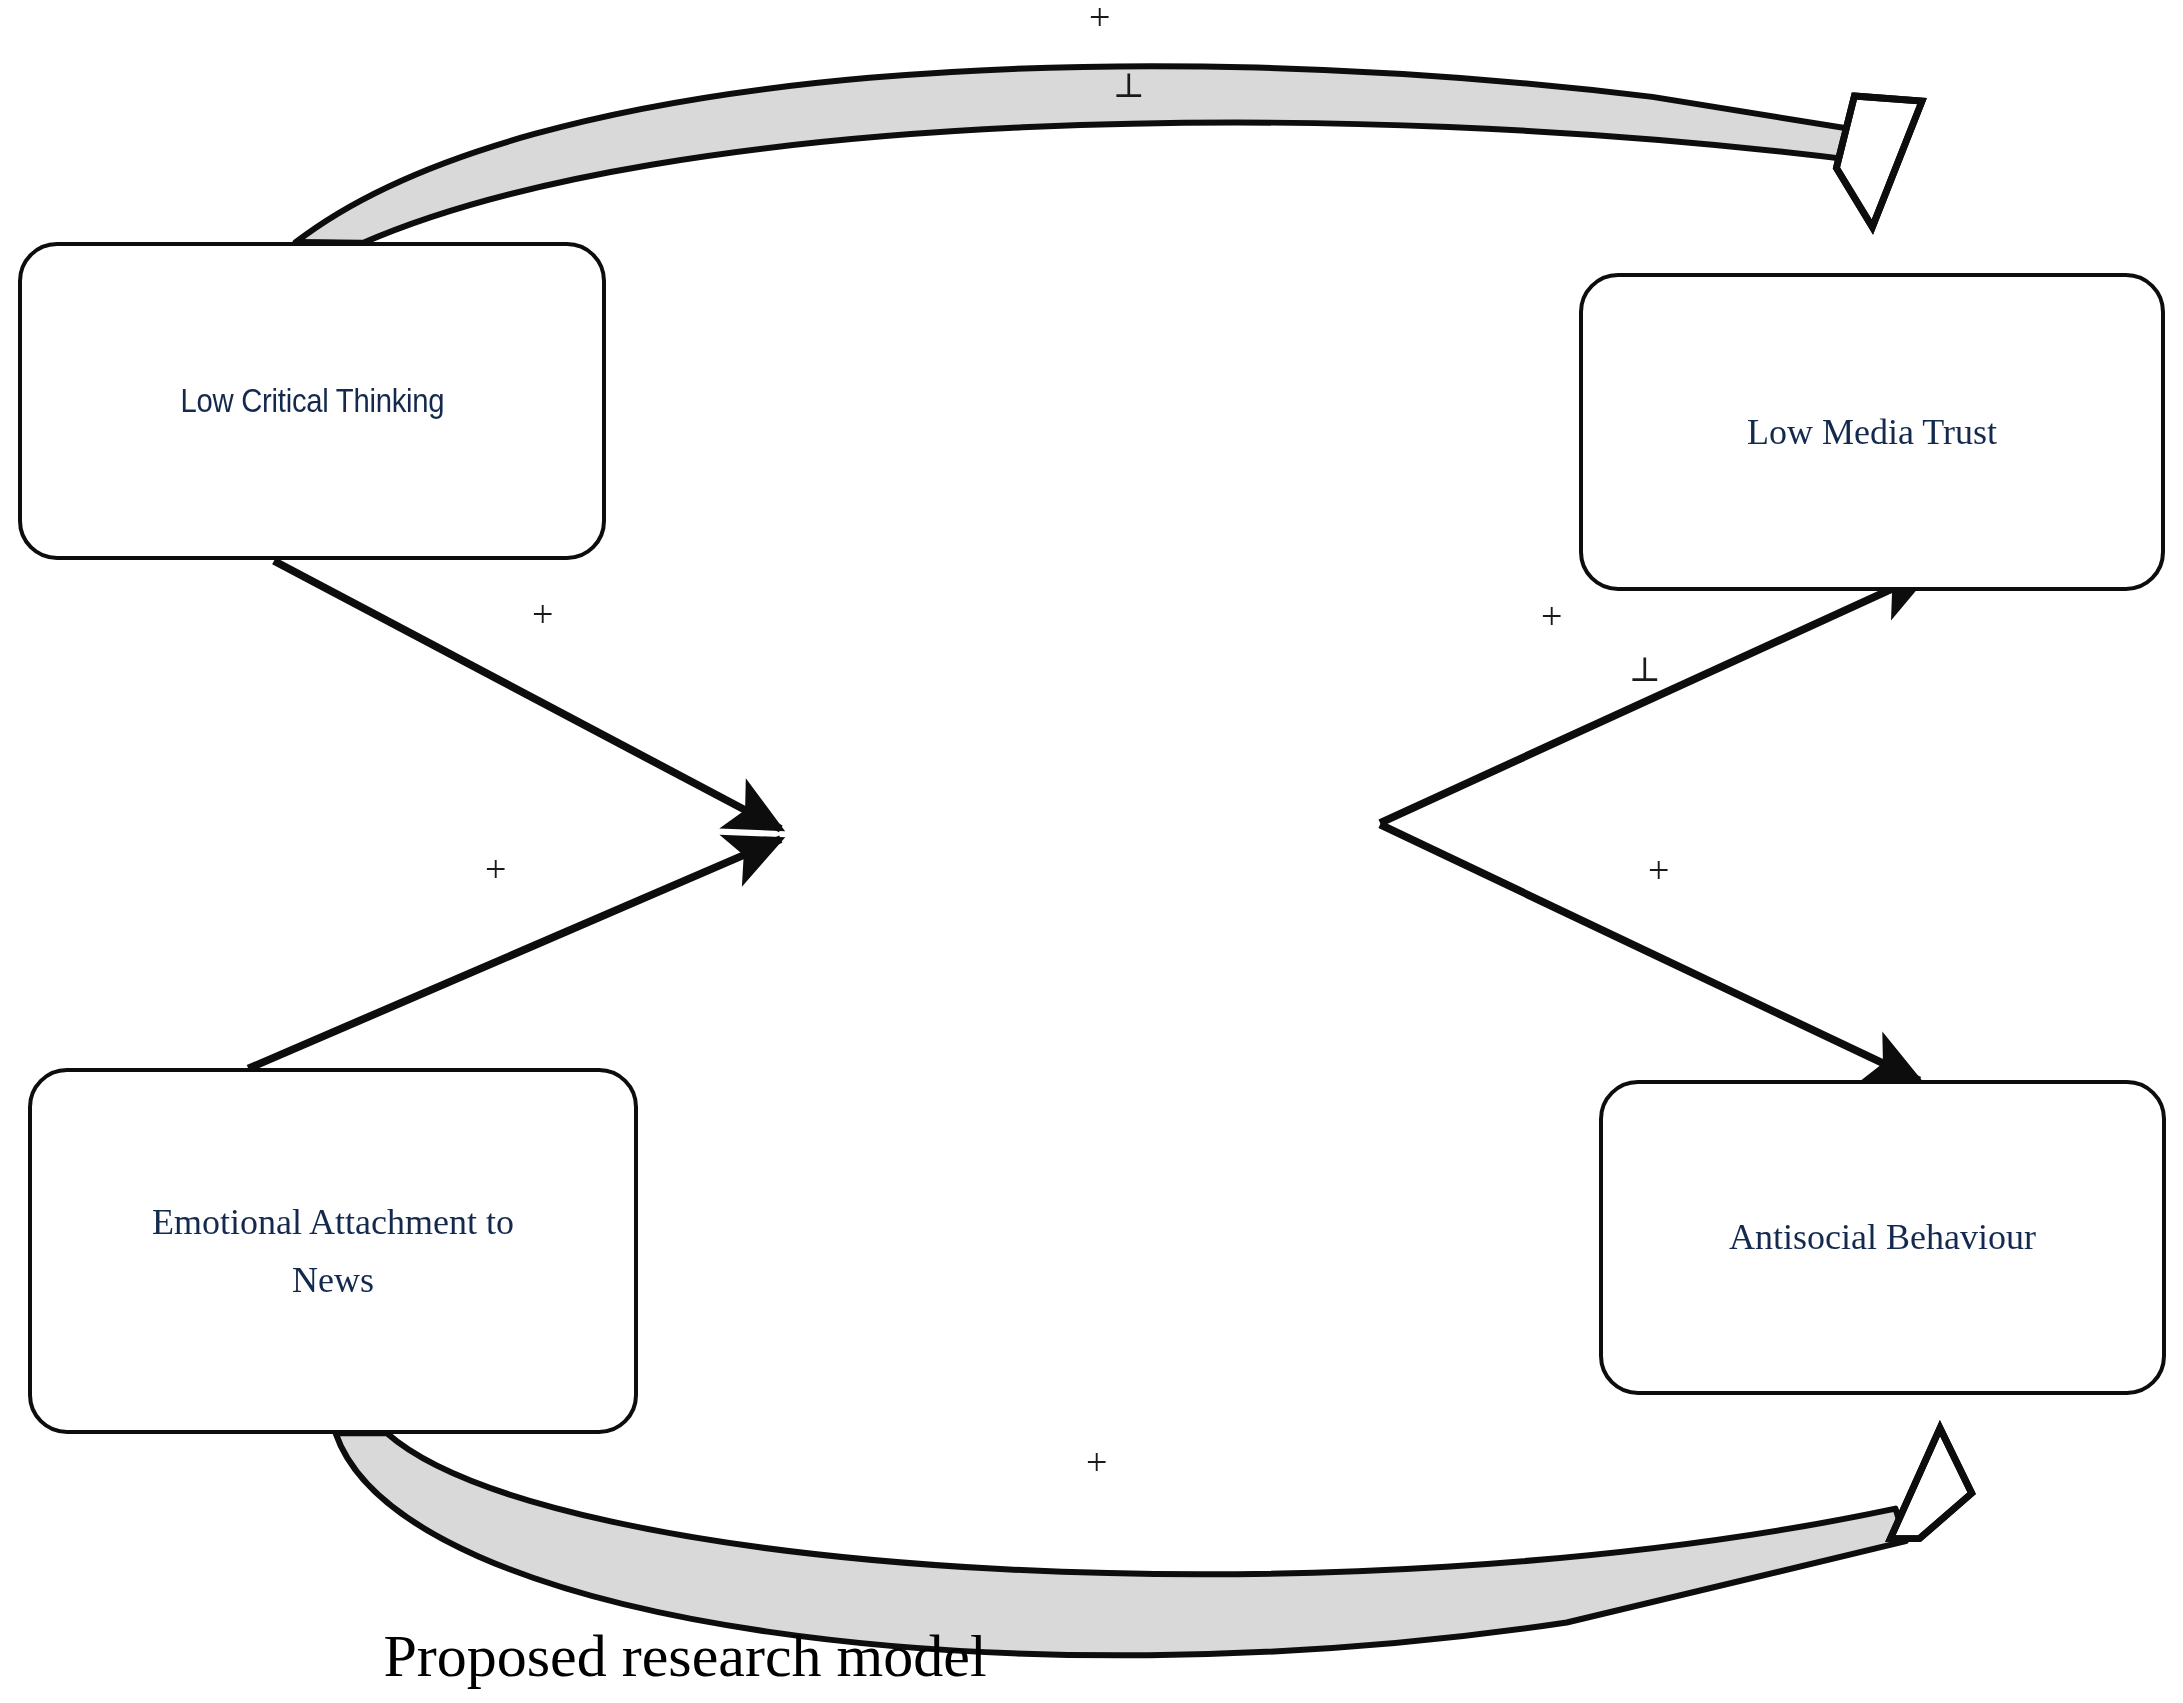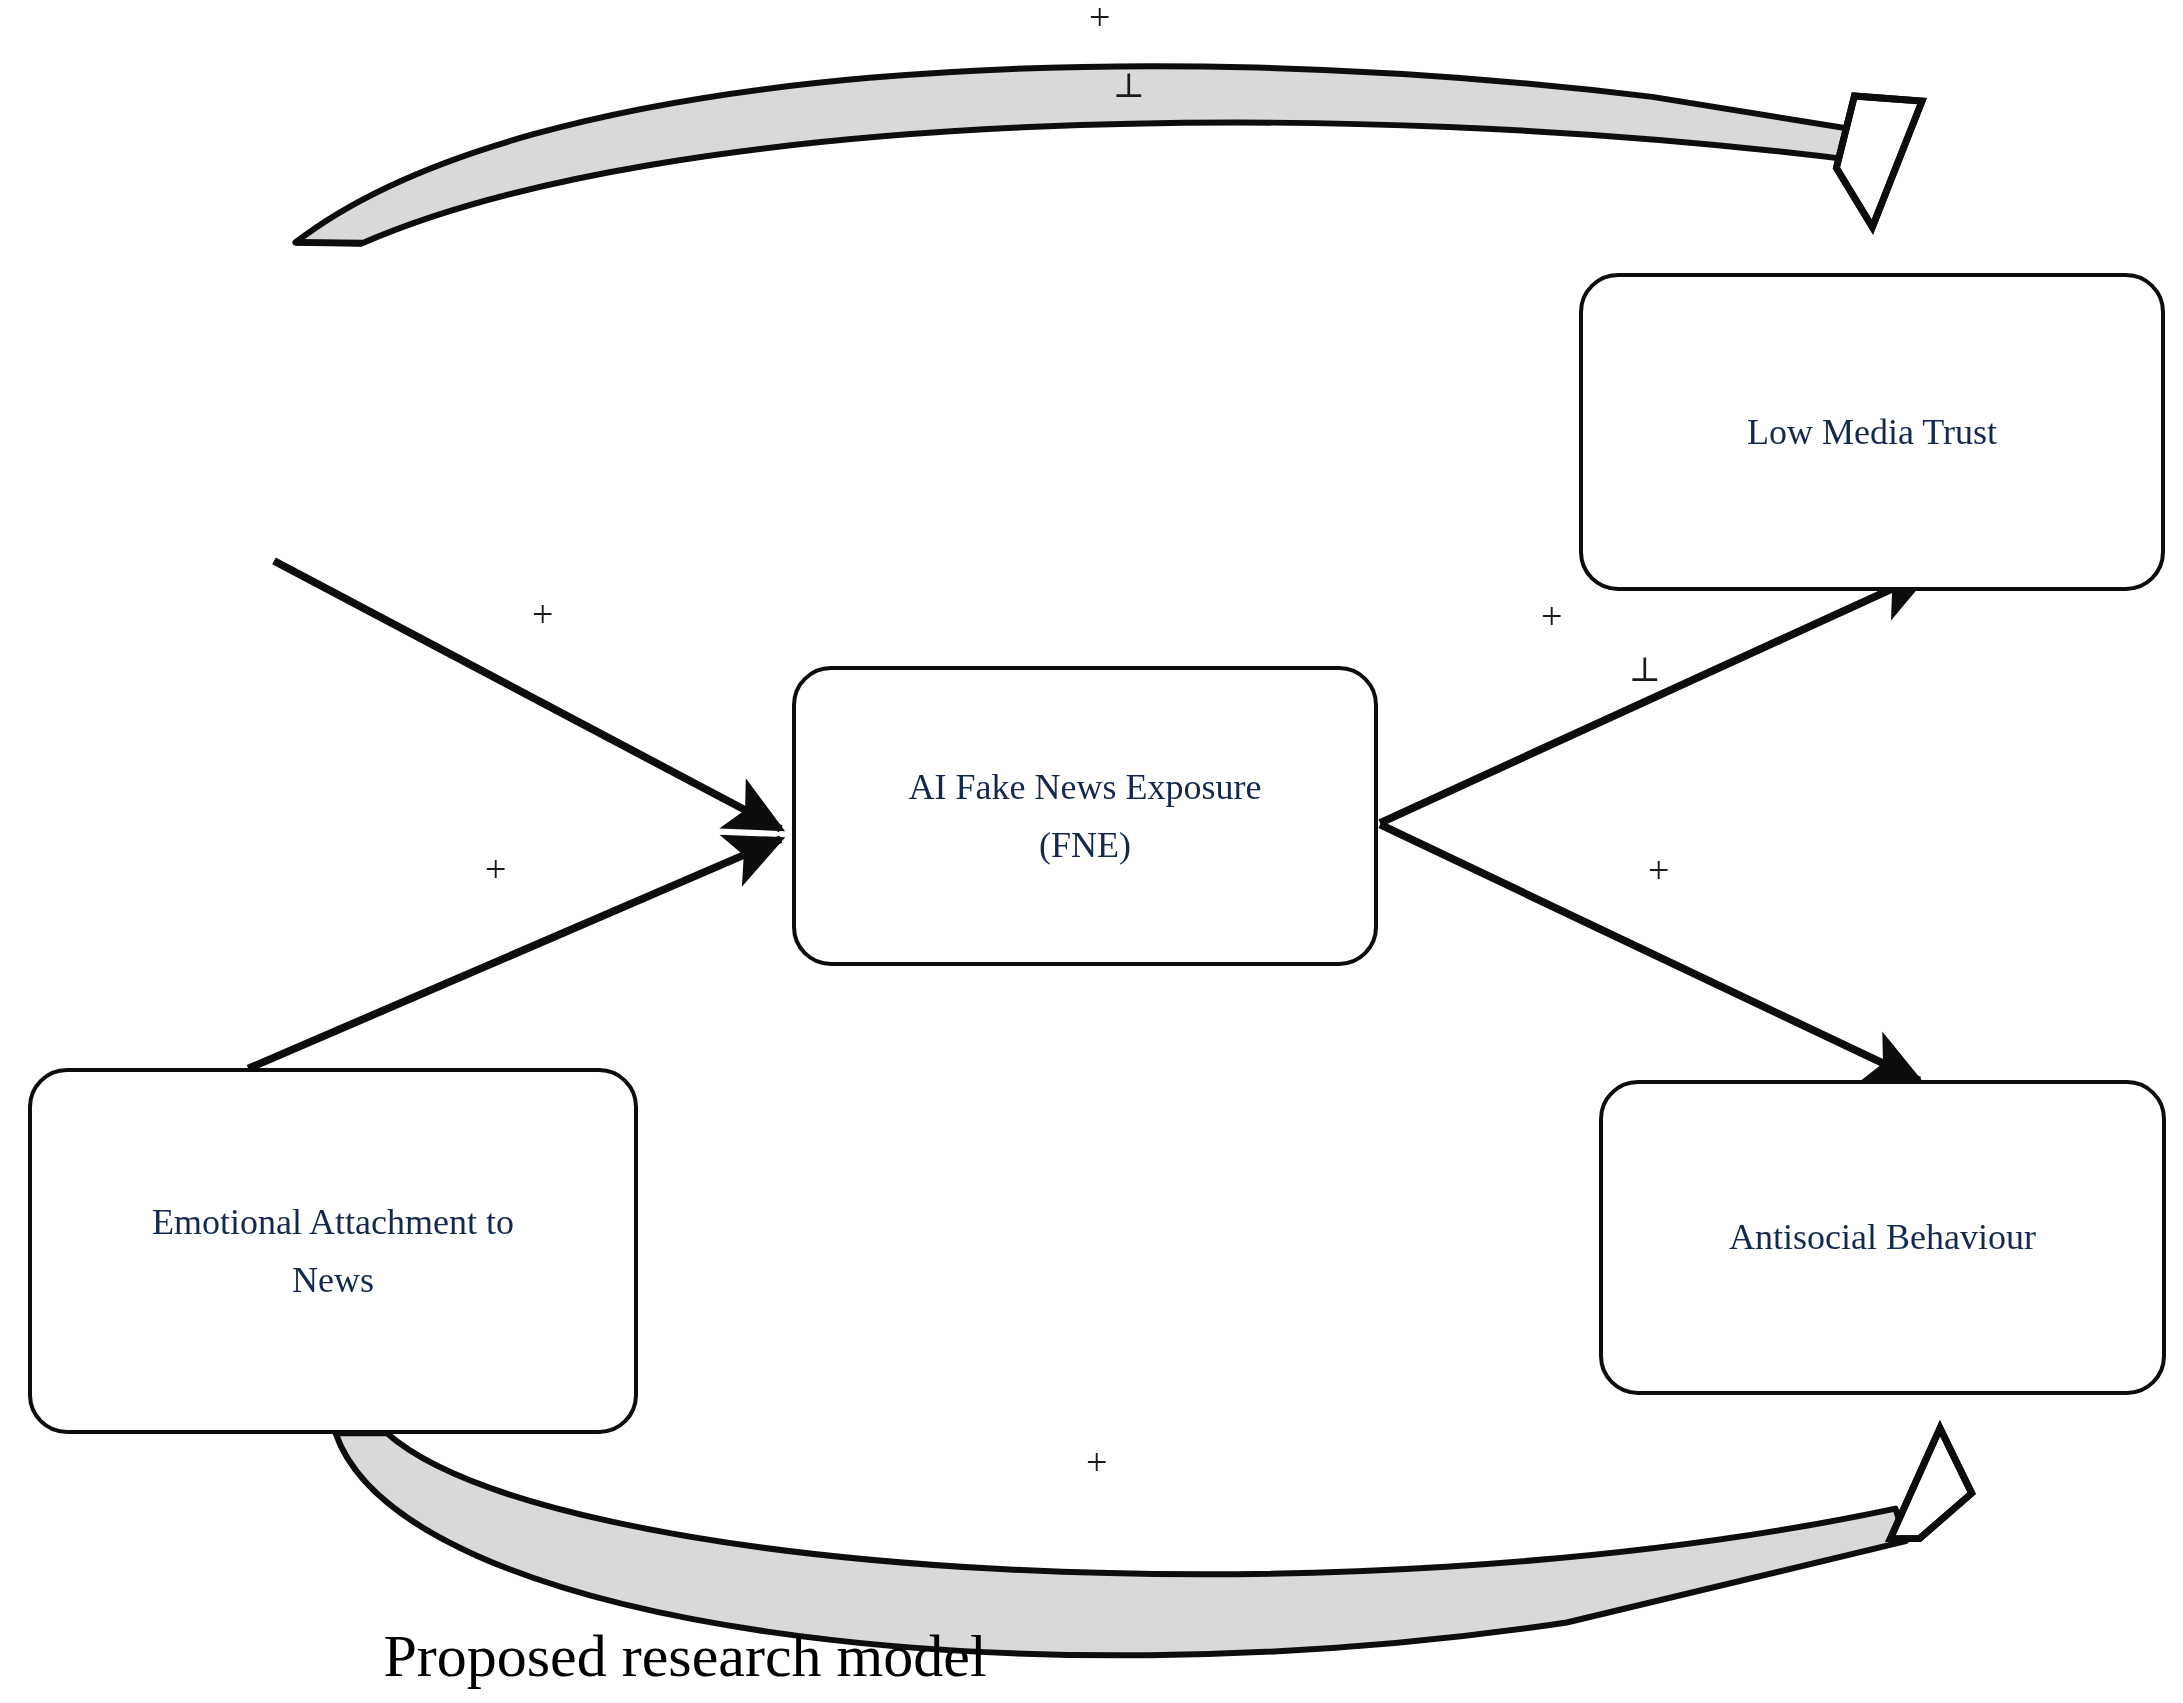--- a/index.html
+++ b/index.html
@@ -165,29 +165,28 @@
                L 2226,1800
                L 2214,1762
                C 1560,1900 640,1840 452,1674
                Z" fill="#d9d9d9" stroke="#0d0d0d" stroke-width="7" stroke-linejoin="round"></path>
       <path d="M 392,1666 L 452,1666" stroke="#0d0d0d" stroke-width="11"></path>
       <path d="M 2208,1797 L 2266,1668 L 2303,1744 L 2242,1797 Z" fill="#ffffff" stroke="#0d0d0d" stroke-width="8" stroke-linejoin="miter"></path>
       <path d="M 2208,1797 L 2266,1668 L 2303,1744 L 2242,1797 Z" fill="none" stroke="#0d0d0d" stroke-width="8"></path>
     </g>
   </svg>
 
+  <div class="node" id="node-lct">
+    <span class="node-label">Low Critical Thinking</span>
+  </div>
 
   <div class="node" id="node-lmt">
     <span class="node-label">Low Media Trust</span>
   </div>
 
-  <div class="node" id="node-fne">
-    <span class="node-label">AI Fake News Exposure
-(FNE)</span>
-  </div>
 
   <div class="node" id="node-ean">
     <span class="node-label">Emotional Attachment to
 News</span>
   </div>
 
   <div class="node" id="node-asb">
     <span class="node-label">Antisocial Behaviour</span>
   </div>
 

